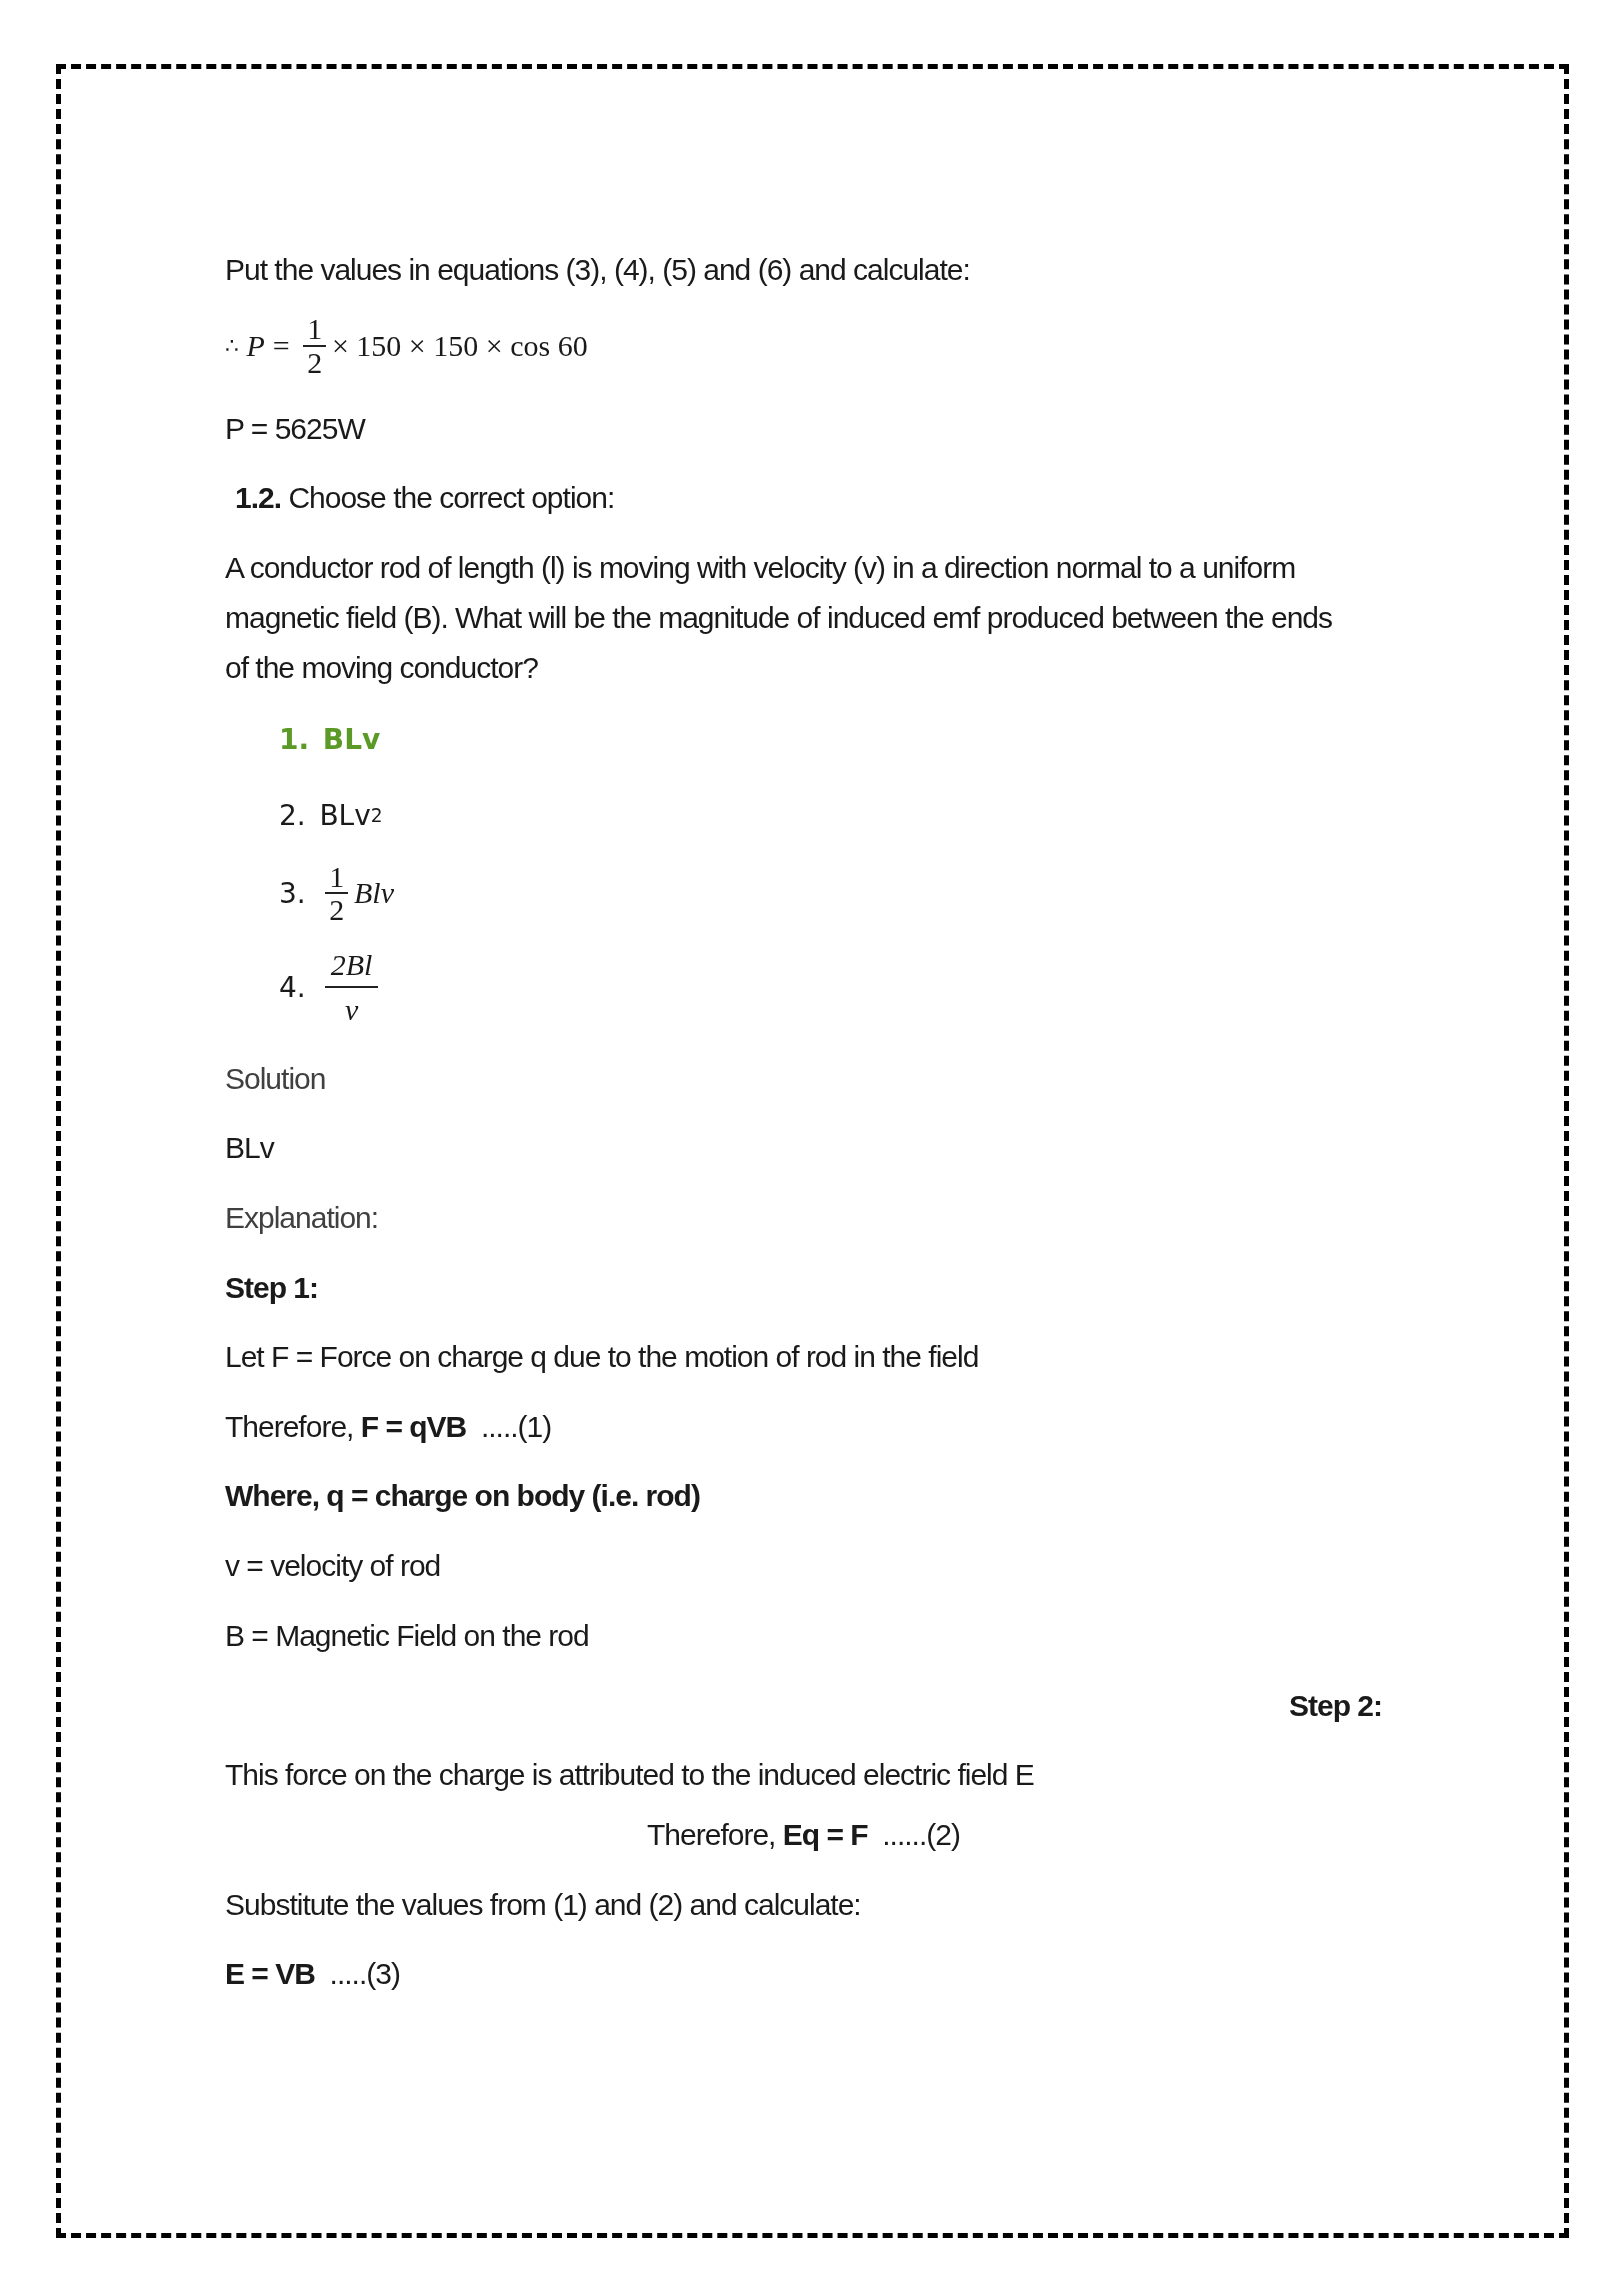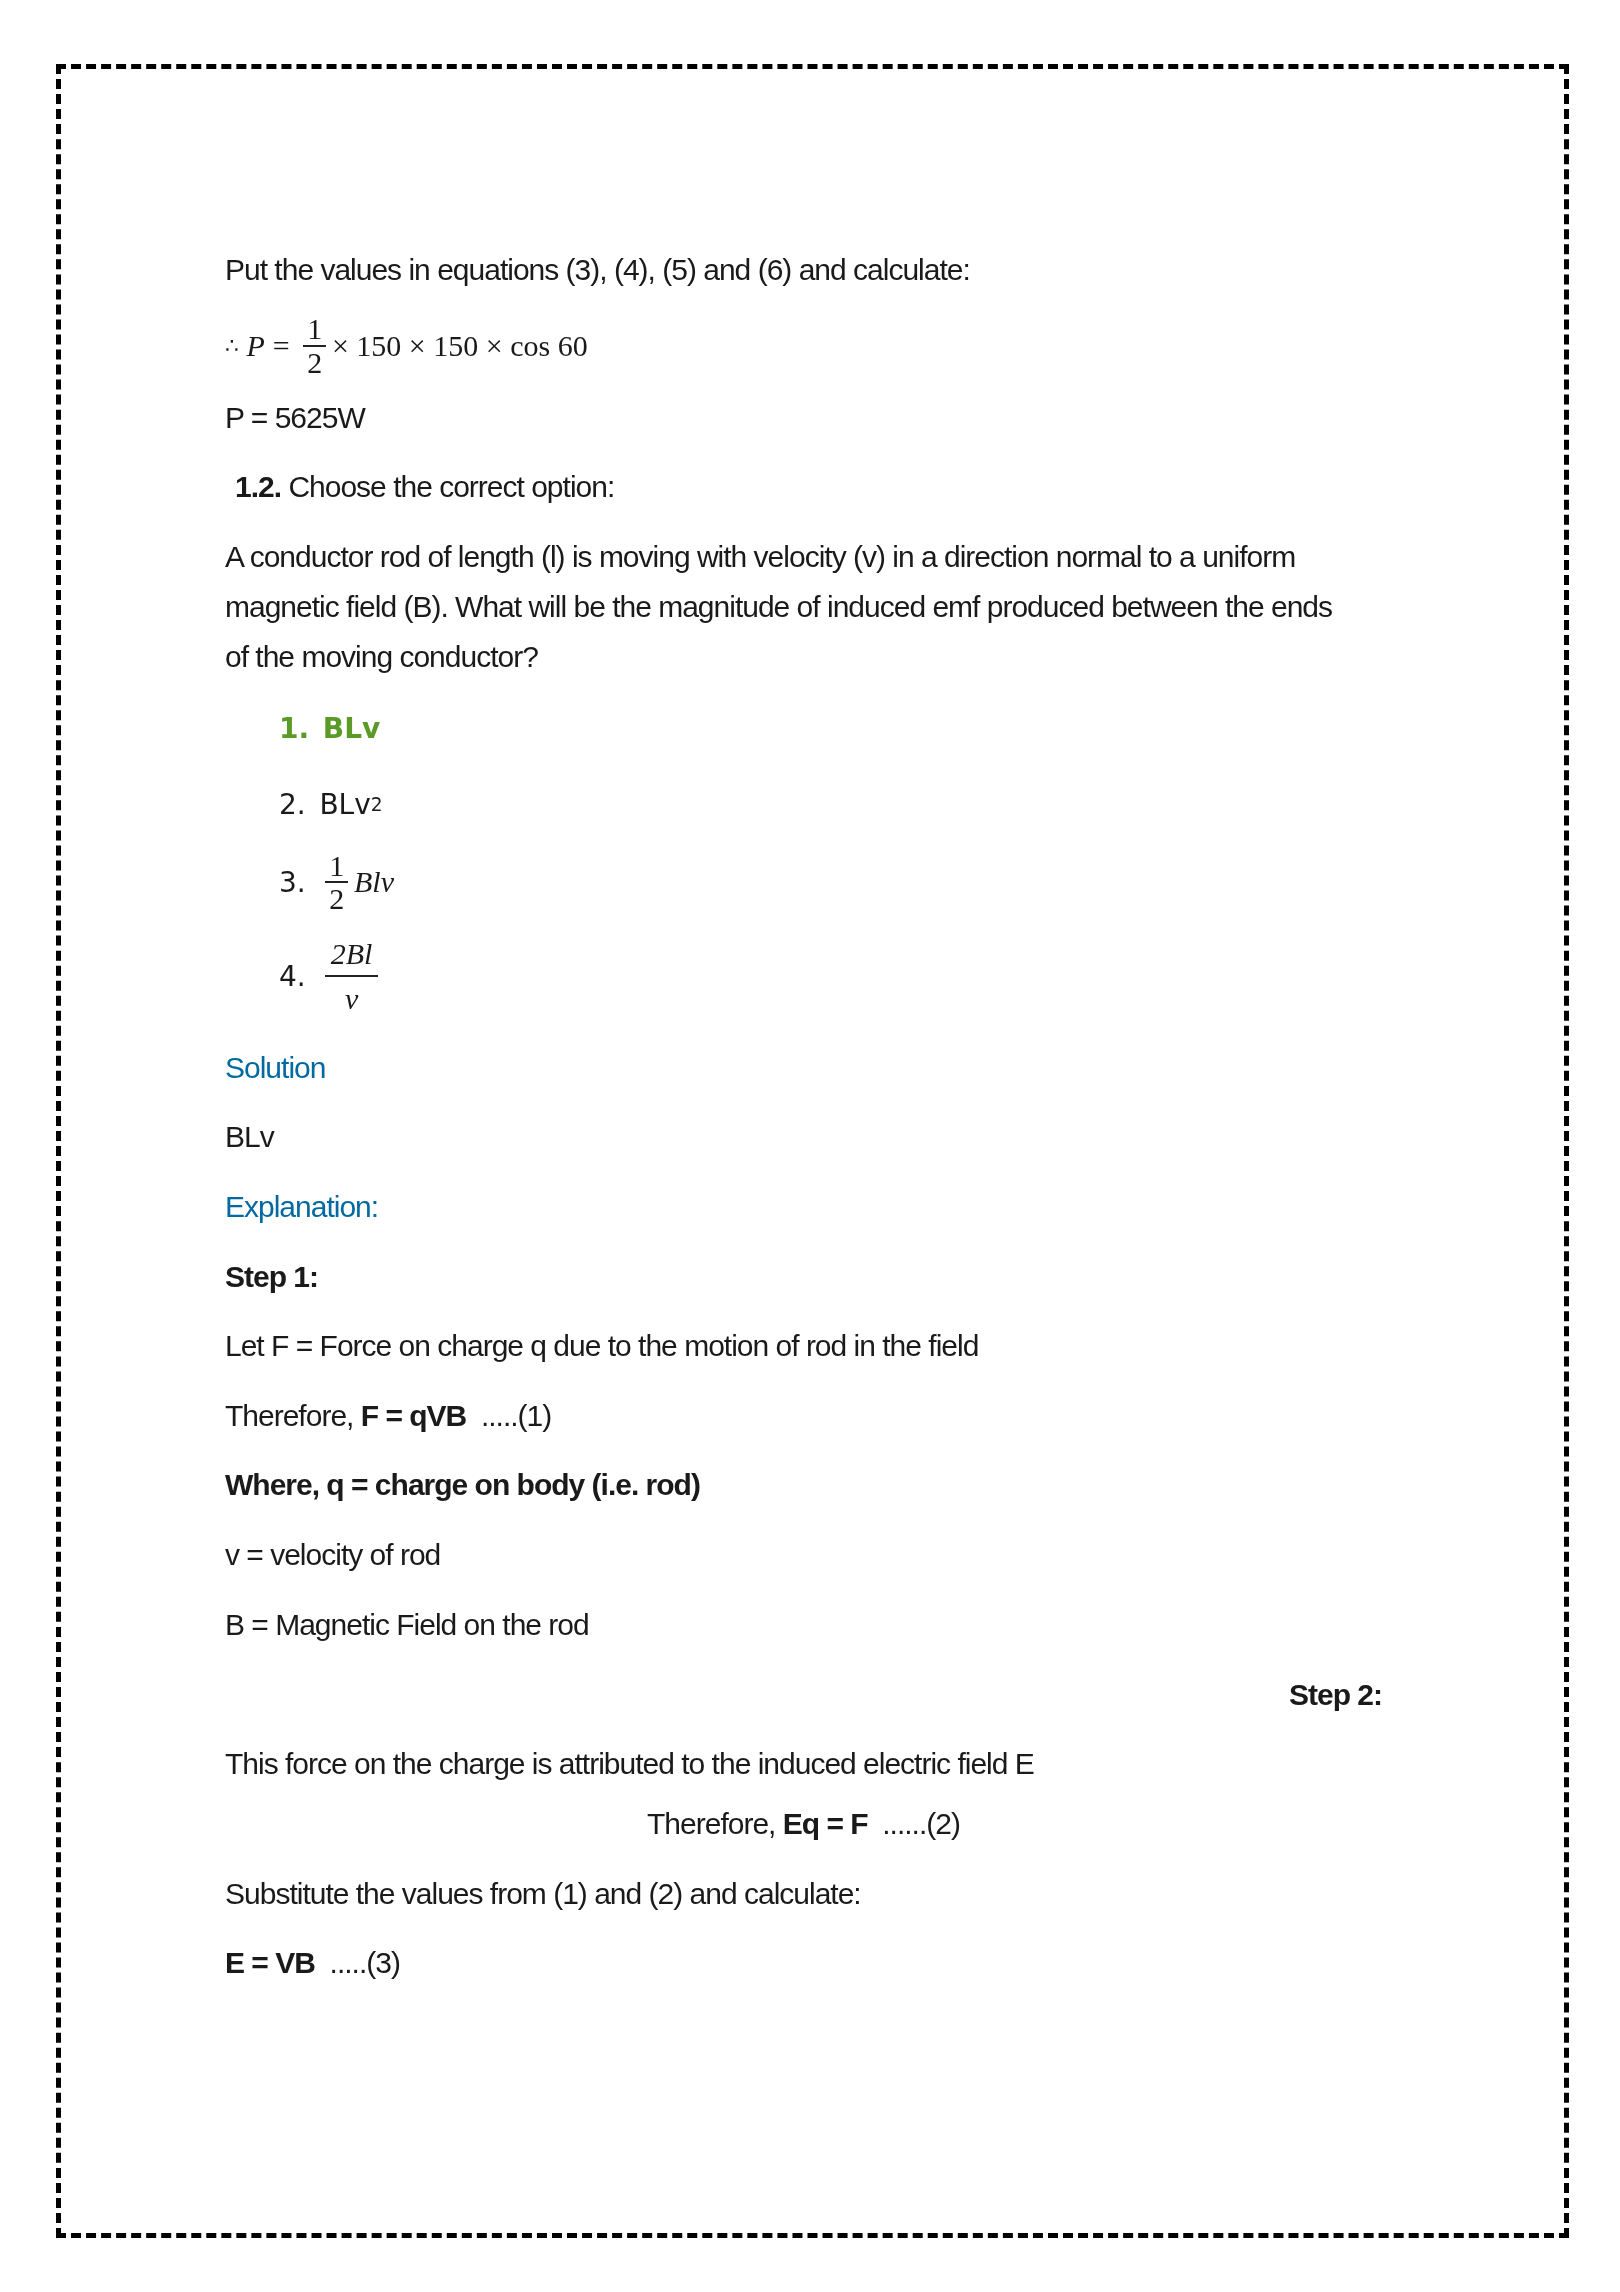--- a/index.html
+++ b/index.html
@@ -9,21 +9,21 @@
                  border:5.9px dashed #000; box-sizing:border-box; }
   .content { position:absolute; left:225px; top:245px; width:1157px; }
   .para { white-space:normal; transform:none; font-size:30px; line-height:50px; letter-spacing:-1px;
           font-family:"Liberation Sans", sans-serif; margin:0; }
   .math { font-family:"Liberation Serif", "DejaVu Serif", serif; font-size:30px; display:flex; align-items:center; }
   .frac { display:inline-flex; flex-direction:column; align-items:center; margin:0 5.9px; line-height:1.05; }
   .frac .num { padding:0 3.9px; }
   .frac .den { border-top:2px solid #222; padding:0 3.9px; }
   .i { font-style:italic; }
   .bold { font-weight:bold; }
-  .red { color:#0369a1; }
+  .red { color:#404040; }
   .green { color:#5c9a28; font-weight:bold; }
   .opt { margin-left:54px; font-size:28px; font-family:"DejaVu Sans", sans-serif; display:flex; align-items:center; }
   .opt .n { margin-right:13.7px; }
   sup { font-size:18.6px; }
 </style>
 </head>
 <body>
 
 <div class="page-border"></div>
 
@@ -35,21 +35,21 @@
     <span style="font-size:21.6px; margin-right:7.8px;">∴</span>
     <span class="i">P</span>
     <span style="margin:0 7.8px;">=</span>
     <span class="frac">
       <span class="num">1</span>
       <span class="den">2</span>
     </span>
     <span>× 150 × 150 × cos 60</span>
   </div>
 
-  <p class="para" style="margin-top:10px;">P = 5625W</p>
+  <p class="para" style="margin-top:21px;">P = 5625W</p>
 
   <p class="para" style="margin-top:19.6px;margin-left:10px;">
     <span class="bold">1.2.</span>
     <span>Choose the correct option:</span>
   </p>
 
   <p class="para" style="margin-top:19.6px; width:1108px;">A conductor rod of length (l) is moving with velocity (v) in a direction normal to a uniform magnetic field (B). What will be the magnitude of induced emf produced between the ends of the moving conductor?</p>
 
   <div style="margin-top:17.6px;">
     <div class="opt green" style="height:59px;">

